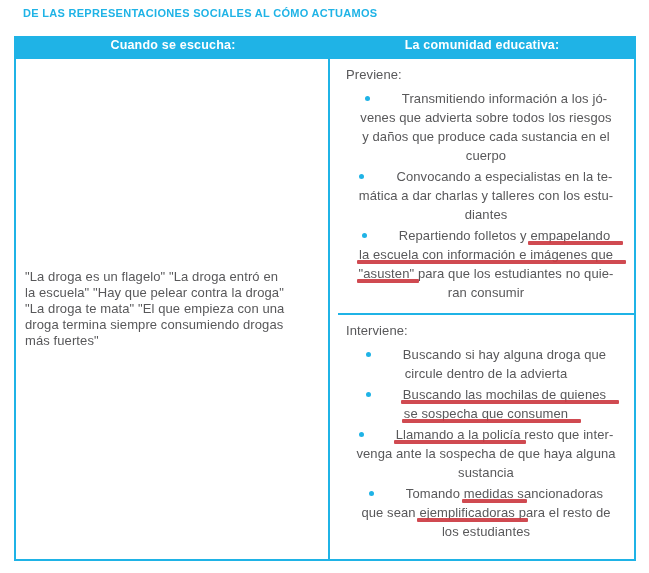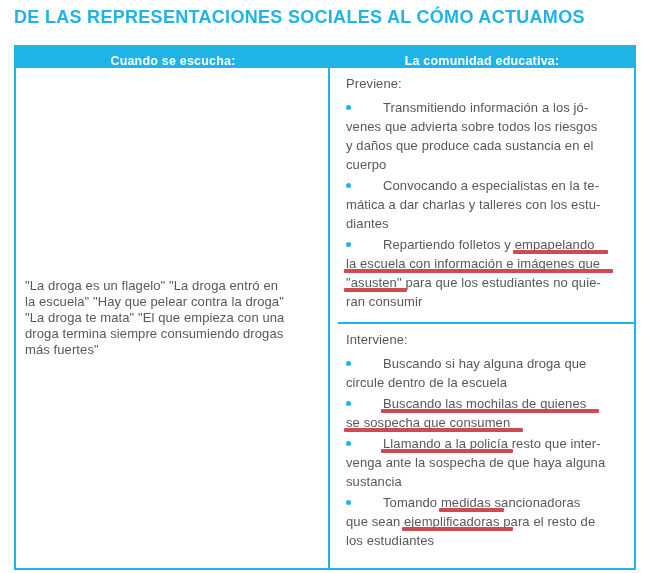--- a/index.html
+++ b/index.html
@@ -13,34 +13,35 @@
   html, body { background: #fff; }
   body {
     width: 649px; height: 573px;
     font-family: "Liberation Sans", "DejaVu Sans", sans-serif;
     background: var(--page_bg);
     overflow: hidden;
   }
   .page { padding: 7px 13px 0 14px; }
   .doc-title {
     color: var(--accent);
-    font-size: 18px;
+    font-size: 11px;
     font-weight: bold;
     letter-spacing: 0.3px;
     margin-bottom: 17px;
+    margin-left: 9px;
   }
   .table {
     width: 622px; height: 525px;
     border: 2px solid var(--accent);
   }
   .header-row {
     display: flex;
     height: 21px;
     background: var(--accent);
-    align-items: flex-end;
+    align-items: flex-start;
   }
   .header-cell {
     color: var(--header_text);
     font-size: 12.5px;
     font-weight: bold;
     text-align: center;
     letter-spacing: 0.2px;
   }
   .header-cell.c1 { width: 314px; }
   .header-cell.c2 { flex: 1; }
@@ -63,21 +64,21 @@
     font-size: 13px;
     line-height: 19px;
     letter-spacing: 0.1px;
   }
   .action-cell.previene {
     height: 256px;
     border-bottom: 2px solid var(--accent);
   }
   .action-cell.interviene { flex: 1; border-radius: 7px; }
   .cell-label { margin-bottom: 5px; }
-  .li { margin-top: 2px; }
+  .li { margin-top: 2px; text-align: center; }
   .dot {
     display: inline-block;
     width: 5px; height: 5px;
     border-radius: 50%;
     background: var(--accent);
     margin-right: 32px;
     vertical-align: middle;
     position: relative;
     top: -1px;
   }
@@ -117,21 +118,21 @@
 
         <div class="action-cell previene">
           <div class="cell-label">Previene:</div>
           <div class="li"><span class="dot"></span><span><span>Transmitiendo información a los jó-</span><br><span>venes que advierta sobre todos los riesgos</span><br><span>y daños que produce cada sustancia en el</span><br><span>cuerpo</span></span></div>
           <div class="li"><span class="dot"></span><span><span>Convocando a especialistas en la te-</span><br><span>mática a dar charlas y talleres con los estu-</span><br><span>diantes</span></span></div>
           <div class="li"><span class="dot"></span><span><span>Repartiendo folletos y </span><span class="u x">empapelando</span><br><span class="u x">la escuela con información e imágenes que</span><br><span class="u">"asusten"</span><span> para que los estudiantes no quie-</span><br><span>ran consumir</span></span></div>
         </div>
 
         <div class="action-cell interviene">
           <div class="cell-label">Interviene:</div>
-          <div class="li"><span class="dot"></span><span><span>Buscando si hay alguna droga que</span><br><span>circule dentro de la escuela</span></span></div>
+          <div class="li"><span class="dot"></span><span><span>Buscando si hay alguna droga que</span><br><span>circule dentro de la advierta</span></span></div>
           <div class="li"><span class="dot"></span><span><span class="u x">Buscando las mochilas de quienes</span><br><span class="u x">se sospecha que consumen</span></span></div>
           <div class="li"><span class="dot"></span><span><span class="u">Llamando a la policía</span><span> resto que inter-</span><br><span>venga ante la sospecha de que haya alguna</span><br><span>sustancia</span></span></div>
           <div class="li"><span class="dot"></span><span><span>Tomando </span><span class="u x">medidas</span><span> sancionadoras</span><br><span>que sean </span><span class="u x">ejemplificadoras</span><span> para el resto de</span><br><span>los estudiantes</span></span></div>
         </div>
 
       </div>
     </div>
   </div>
 </div>
 

